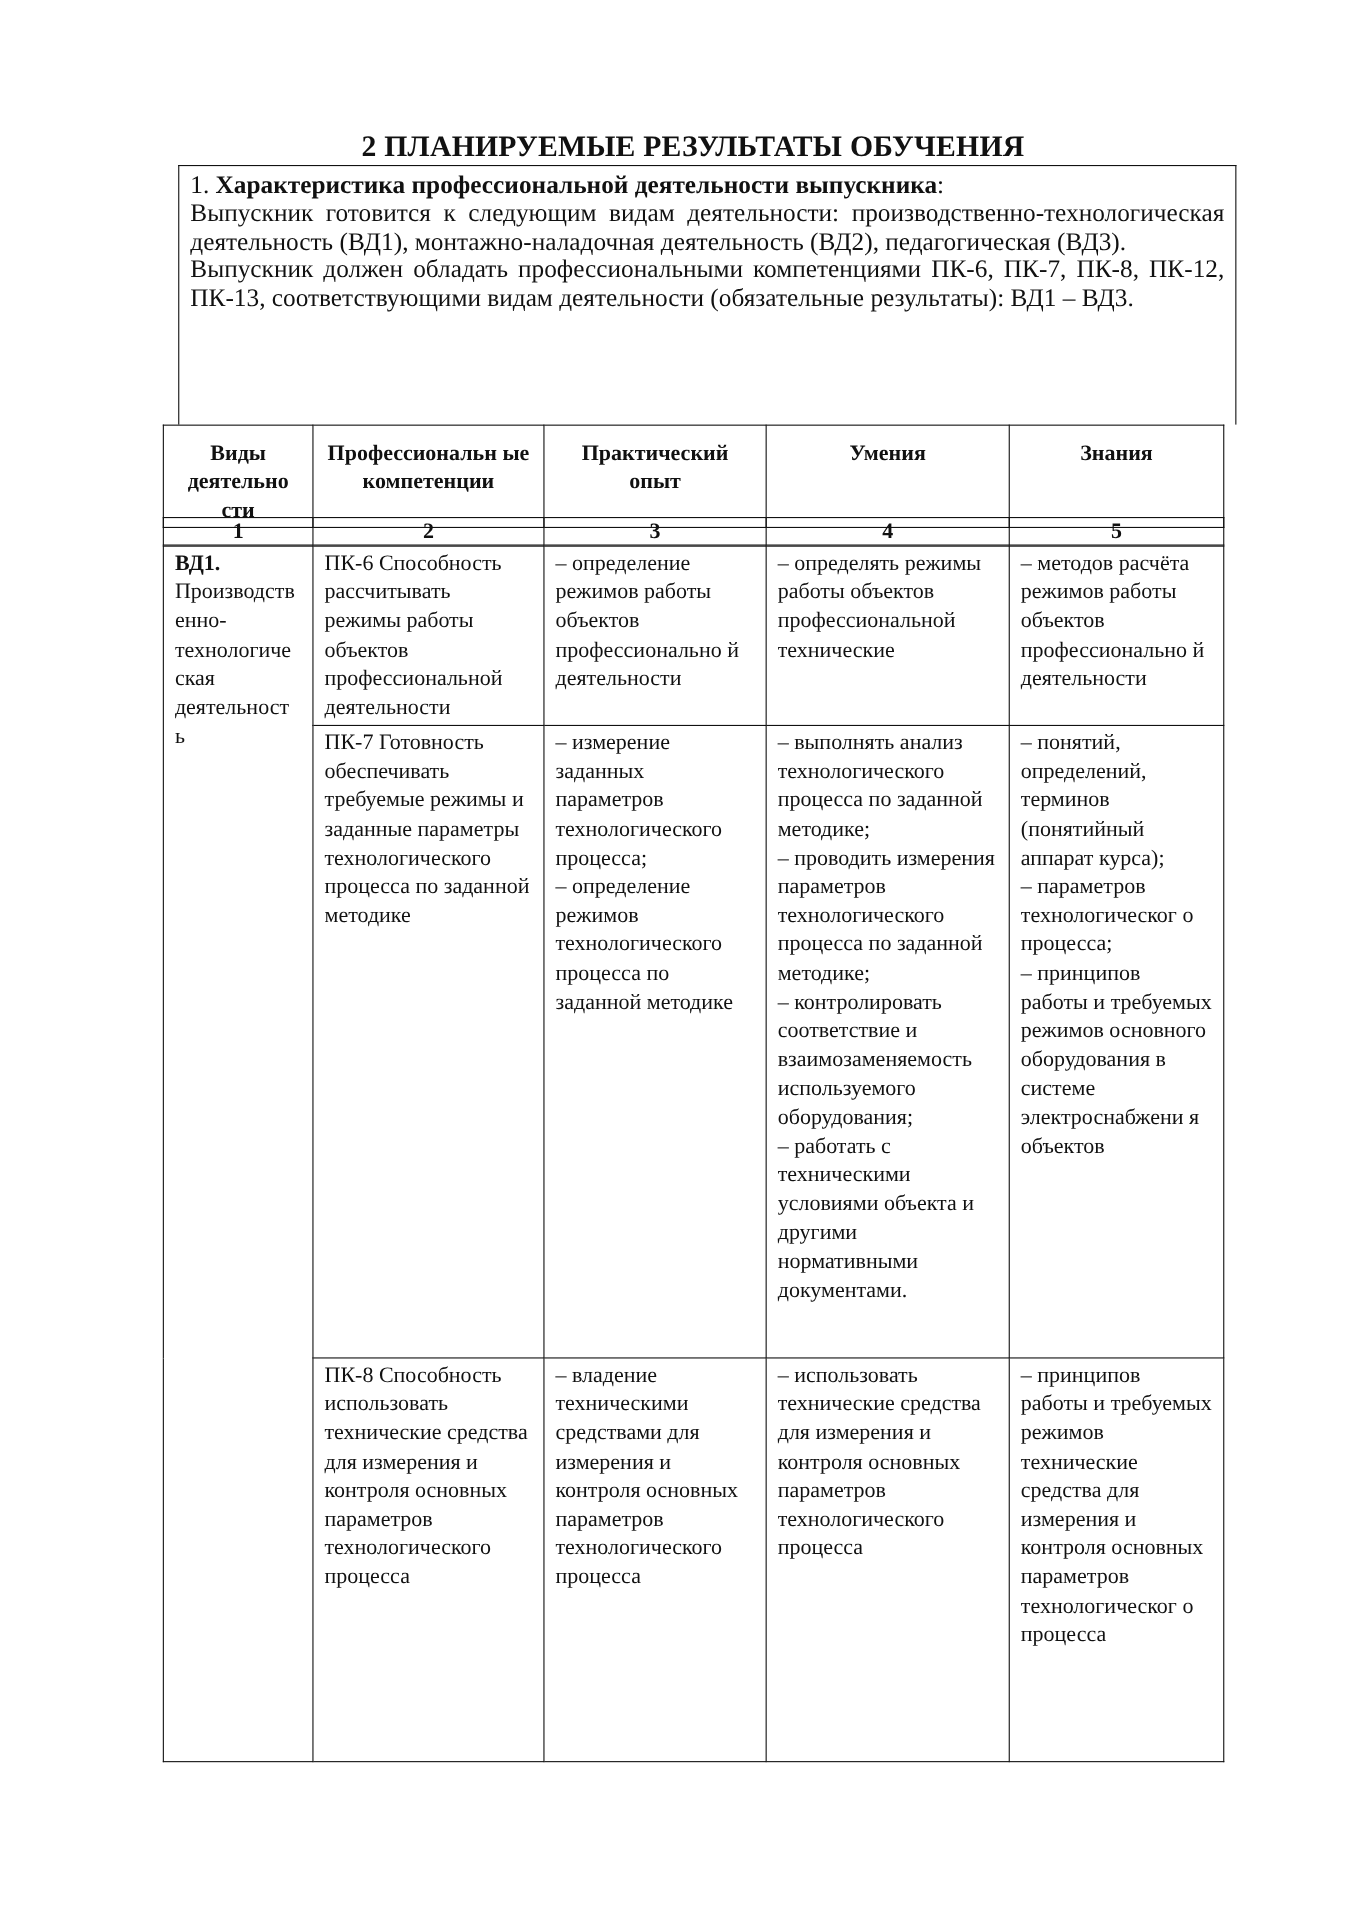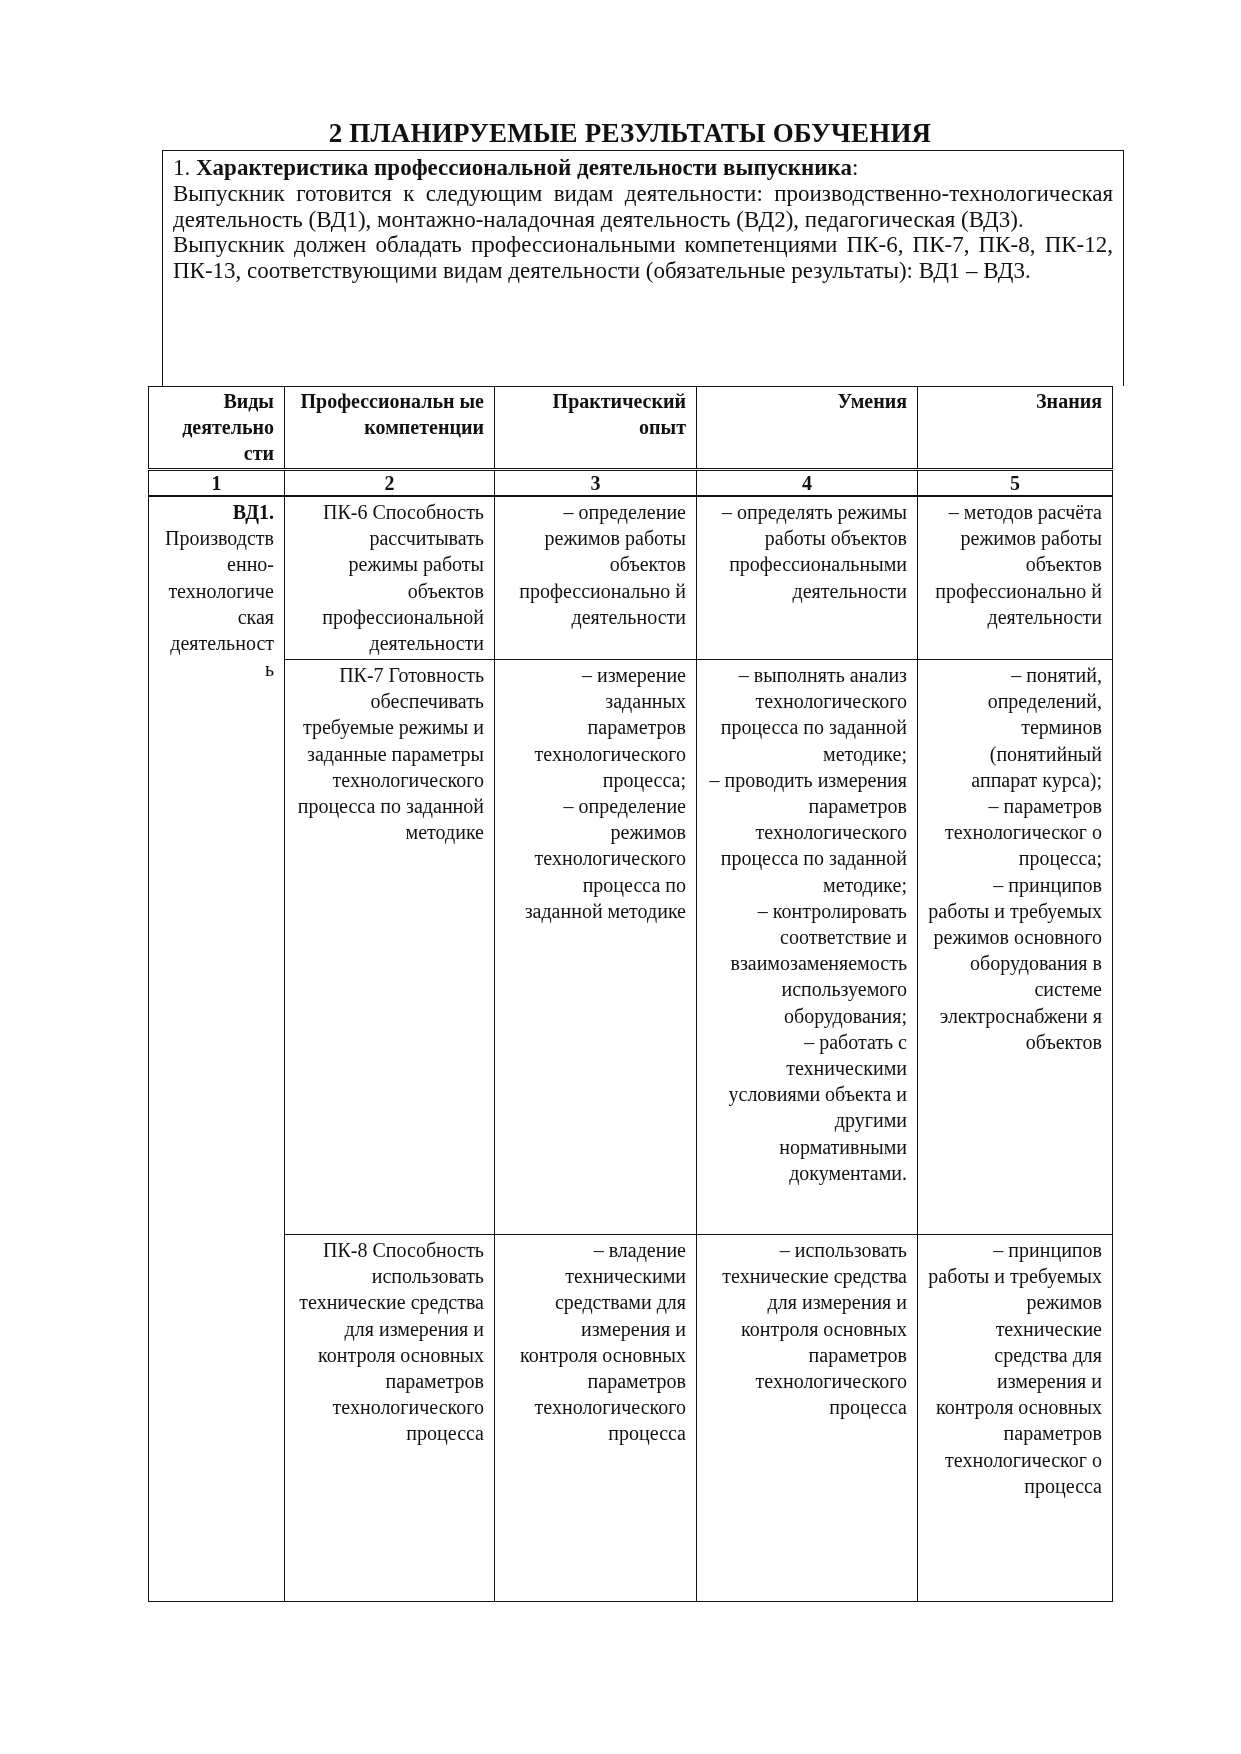--- a/index.html
+++ b/index.html
@@ -42,27 +42,27 @@
       border-collapse: collapse;
       table-layout: fixed;
       font-size: 20px;
       line-height: 26.2px;
     }
     table.grid td, table.grid th {
       border: 1.5px solid #111;
       vertical-align: top;
       padding: 2px 10px 0 10px;
       word-wrap: break-word;
-      text-align: right;
     }
     table.head-table { top: 386px; }
     table.head-table th {
       font-weight: bold;
+      text-align: center;
       height: 80px;
-      padding-top: 1px;
+      padding-top: 12px;
     }
     table.num-table { top: 470px; }
     table.num-table td {
       font-weight: bold;
       text-align: center;
       height: 22px;
       padding: 0;
       line-height: 24px;
     }
     table.body-table { top: 496px; }
@@ -131,21 +131,21 @@
       <col style="width:195px">
   </colgroup>
   <tbody>
       <tr class="row-pk6">
     <td rowspan="3">
       <div class="vd-code">ВД1.</div>
       <div>Производств енно-технологиче ская деятельност ь</div>
     </td>
     <td class="cell-text">ПК-6 Способность рассчитывать режимы работы объектов профессиональной деятельности</td>
     <td class="cell-text">– определение режимов работы объектов профессионально й деятельности</td>
-    <td class="cell-text">– определять режимы работы объектов профессиональными деятельности</td>
+    <td class="cell-text">– определять режимы работы объектов профессиональной технические</td>
     <td class="cell-text">– методов расчёта режимов работы объектов профессионально й деятельности</td>
   </tr>
   <tr class="row-pk7">
     <td class="cell-text">ПК-7 Готовность обеспечивать требуемые режимы и заданные параметры технологического процесса по заданной методике</td>
     <td class="cell-text">– измерение заданных параметров технологического процесса;
 – определение режимов технологического процесса по заданной методике</td>
     <td class="cell-text">– выполнять анализ технологического процесса по заданной методике;
 – проводить измерения параметров технологического процесса по заданной методике;
 – контролировать соответствие и взаимозаменяемость используемого оборудования;
 – работать с техническими условиями объекта и другими нормативными документами.</td>

